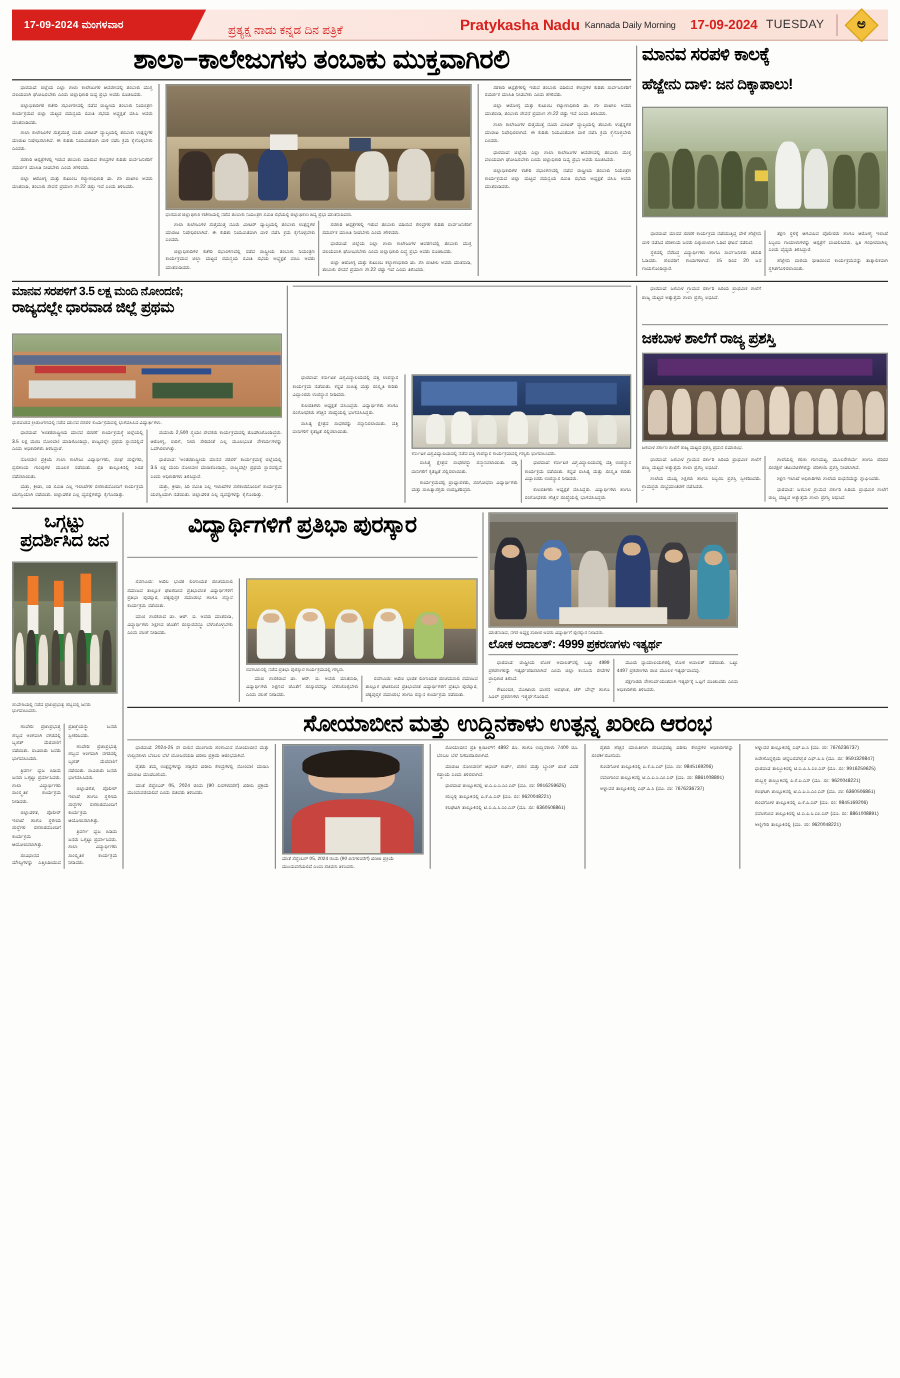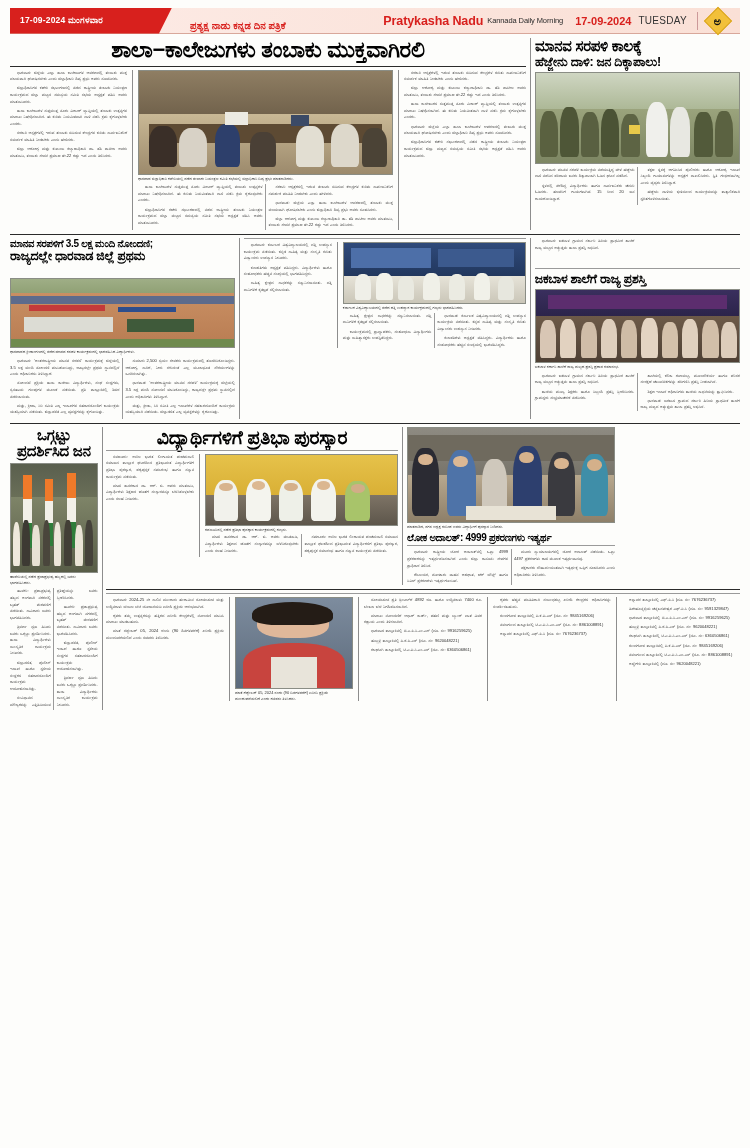--- a/index.html
+++ b/index.html
@@ -32,21 +32,21 @@
     padding: 0 16px 0 10px;
     font-size: 8.5px;
     font-weight: bold;
     letter-spacing: .2px;
     clip-path: polygon(0 0, 100% 0, calc(100% - 13px) 100%, 0 100%);
     min-width: 162px;
   }
   .mh-kn-title {
     color: #d8201d;
     font-size: 10px;
-    font-weight: bold;
+    font-weight: normal;
     padding-left: 18px;
     white-space: nowrap;
     margin-top: 10px;
   }
   .mh-spacer { flex: 1; }
   .mh-en-title {
     color: #d8201d;
     font-size: 12.5px;
     font-weight: bold;
     letter-spacing: -.1px;
@@ -115,21 +115,21 @@
   .photo .sky { position:absolute; left:0; right:0; top:0; }
   .photo .ground { position:absolute; left:0; right:0; bottom:0; }
   .photo .fig {
     position: absolute; bottom: 6%;
     border-radius: 40% 40% 12% 12%;
   }
   .cap { font-size: 4px; color: #333; line-height: 1.4; padding-top: 1px; }
 
   
   .row { display: flex; }
-  .col { display: flex; flex-direction: column; }
+  .col { display: flex; flex-direction: column; justify-content: space-between; }
 </style>
 </head>
 <body>
 
 <div class="page">
 
   <div class="masthead">
     <div class="mh-dateflag">17-09-2024 ಮಂಗಳವಾರ</div>
     <div class="mh-kn-title">ಪ್ರತ್ಯಕ್ಷ ನಾಡು ಕನ್ನಡ ದಿನ ಪತ್ರಿಕೆ</div>
     <div class="mh-spacer"></div>
@@ -425,20 +425,21 @@
             <p>ಕೌಟುಂಬಿಕ, ಮೋಟಾರು ವಾಹನ ಅಪಘಾತ, ಚೆಕ್ ಬೌನ್ಸ್ ಹಾಗೂ ಸಿವಿಲ್ ಪ್ರಕರಣಗಳು ಇತ್ಯರ್ಥಗೊಂಡಿವೆ.</p>
             <p>ಮೂರು ನ್ಯಾಯಾಲಯಗಳಲ್ಲಿ ಲೋಕ ಅದಾಲತ್ ನಡೆಯಿತು. ಒಟ್ಟು 4497 ಪ್ರಕರಣಗಳು ರಾಜಿ ಮೂಲಕ ಇತ್ಯರ್ಥವಾದವು.</p>
             <p>ಪಕ್ಷಗಾರರು ಸೌಹಾರ್ದಯುತವಾಗಿ ಇತ್ಯರ್ಥಕ್ಕೆ ಒಪ್ಪಿಗೆ ಸೂಚಿಸಿದರು ಎಂದು ಅಧಿಕಾರಿಗಳು ತಿಳಿಸಿದರು.</p>
           </div>
         </div>
       </div>
 
       <div class="rule" style="margin:4px 0 3px 0;"></div>
 
       <div class="col">
+        <div class="hl hl-lg" style="text-align:center;padding-bottom:2px;">ಸೋಯಾಬೀನ ಮತ್ತು ಉದ್ದಿನಕಾಳು ಉತ್ಪನ್ನ ಖರೀದಿ ಆರಂಭ</div>
         <div class="rule-thin" style="margin-bottom:3px;"></div>
         <div class="row" style="gap:5px;">
           <div class="body-col" style="width:118px;">
             <p>ಧಾರವಾಡ: 2024-25 ನೇ ಸಾಲಿನ ಮುಂಗಾರು ಹಂಗಾಮಿನ ಸೋಯಾಬೀನ ಮತ್ತು ಉದ್ದಿನಕಾಳು ಬೆಂಬಲ ಬೆಲೆ ಯೋಜನೆಯಡಿ ಖರೀದಿ ಪ್ರಕ್ರಿಯೆ ಆರಂಭವಾಗಿದೆ.</p>
             <p>ರೈತರು ತಮ್ಮ ಉತ್ಪನ್ನಗಳನ್ನು ಹತ್ತಿರದ ಖರೀದಿ ಕೇಂದ್ರಗಳಲ್ಲಿ ನೋಂದಣಿ ಮಾಡಿಸಿ ಮಾರಾಟ ಮಾಡಬಹುದು.</p>
             <p>ಮಾತೆ ಸೆಪ್ಟೆಂಬರ್ 05, 2024 ರಂದು (90 ದಿನಗಳವರೆಗೆ) ಖರೀದಿ ಪ್ರಕ್ರಿಯೆ ಮುಂದುವರೆಯಲಿದೆ ಎಂದು ಸಚಿವರು ತಿಳಿಸಿದರು.</p>
           </div>
           <div class="vrule"></div>
           <div class="col" style="width:118px;">
             <div class="photo" style="height:92px;">

